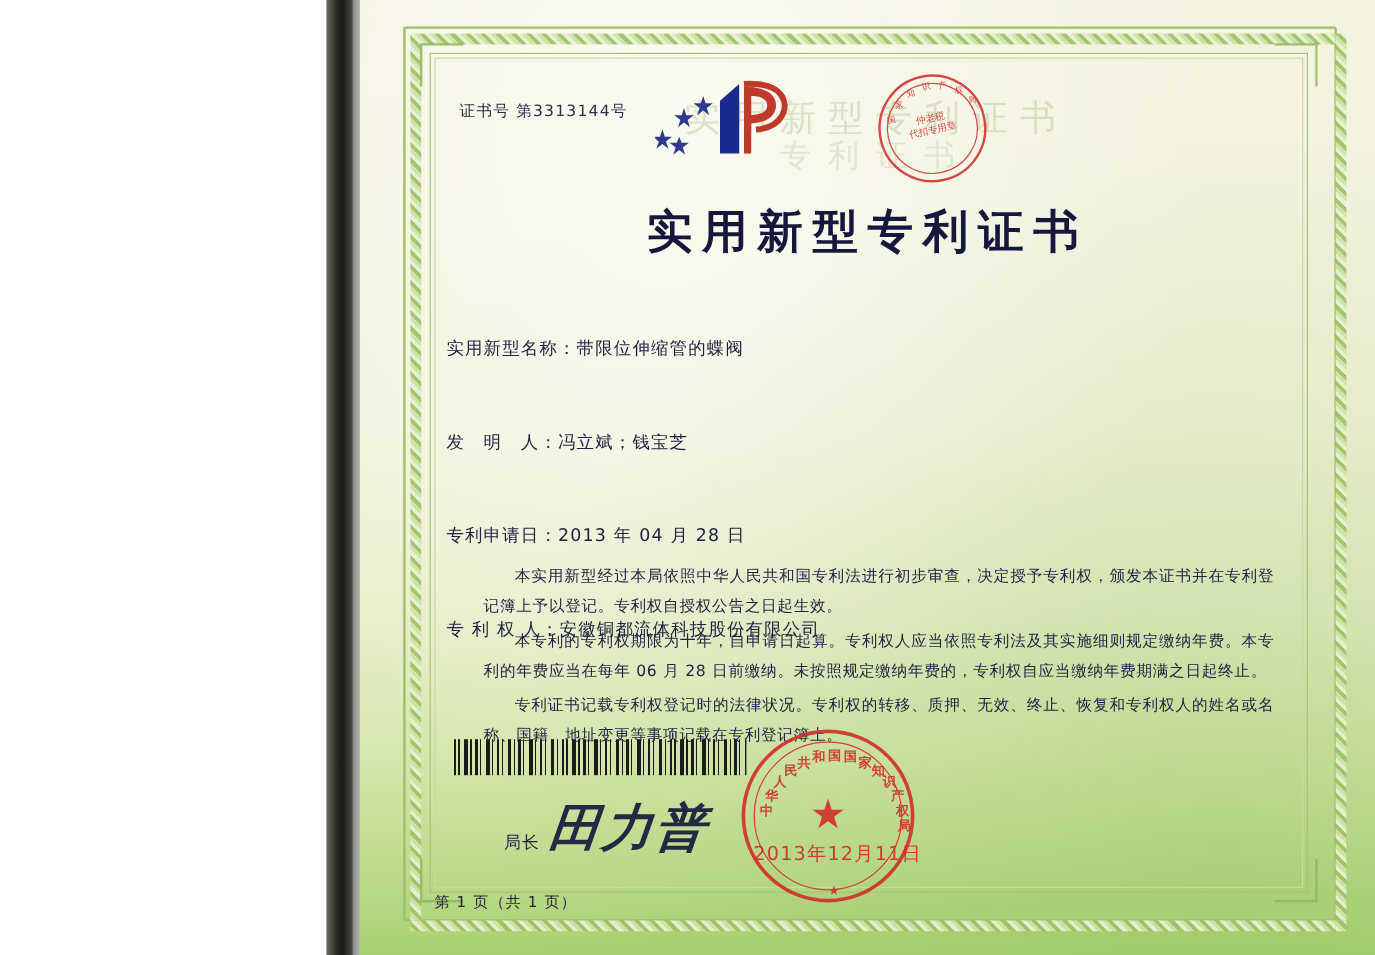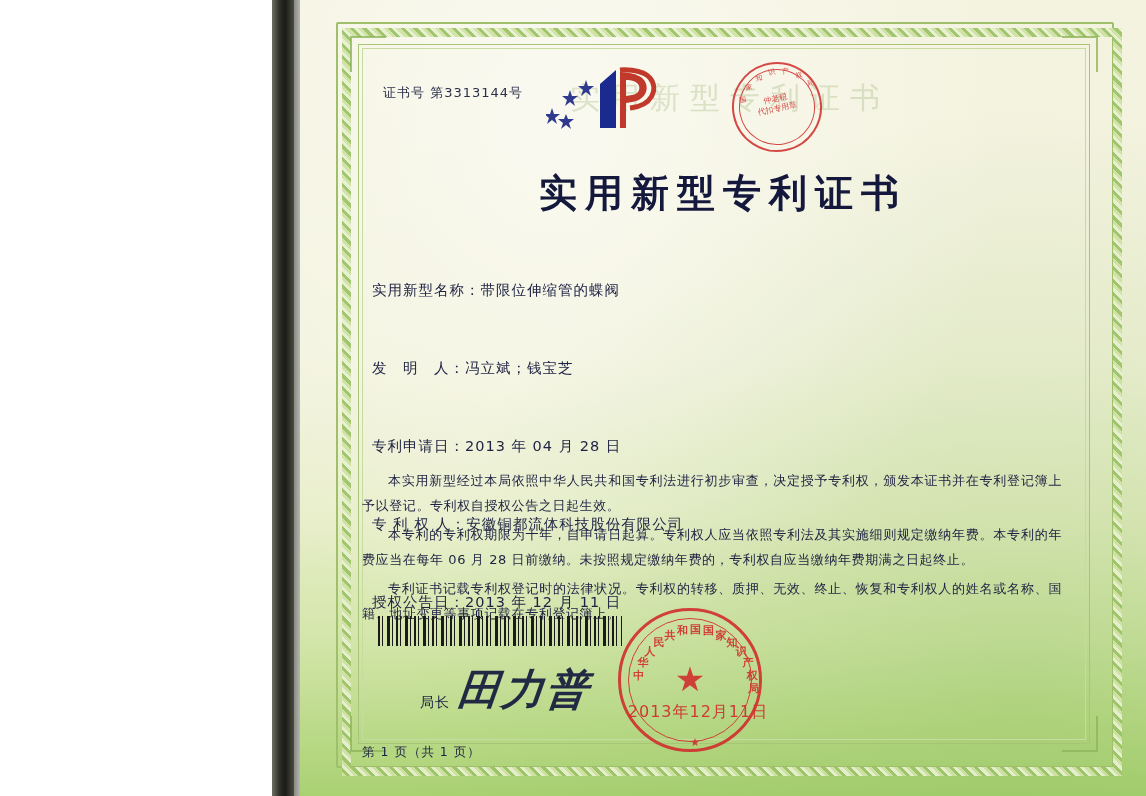--- a/index.html
+++ b/index.html
@@ -234,20 +234,21 @@
     font-size: 13px;
     line-height: 25px;
     color: #1d2142;
     font-family: "DejaVu Sans", sans-serif;
     text-align: justify;
   }
   .paras p {
     margin: 0 0 4px 0;
     text-indent: 26px;
     letter-spacing: 0.6px;
+    padding-left: 41px;
   }
 
   
   .barcode {
     position: absolute;
     left: 78px;
     top: 616px;
     width: 244px;
     height: 30px;
     background: repeating-linear-gradient(to right,
@@ -361,20 +362,21 @@
     <div class="frame-outer"></div>
     <div class="frame-band"></div>
     <div class="frame-inner"></div>
     <div class="frame-inner2"></div>
     <div class="corner tl"></div>
     <div class="corner tr"></div>
     <div class="corner bl"></div>
     <div class="corner br"></div>
 
     <div class="watermark">实用新型专利证书</div>
+    <div class="watermark w2">专利证书</div>
 
     <div class="cert-no">
       <span>证书号</span>
       <span>第3313144号</span>
     </div>
 
     <div class="logo">
       <svg viewBox="0 0 130 80" width="130" height="80" aria-hidden="true">
 
         <g fill="#2f3a8f">
@@ -420,24 +422,20 @@
         <span class="field-label">发　明　人：</span>
         <span class="field-value">冯立斌；钱宝芝</span>
       </div>
       <div class="field-row">
         <span class="field-label">专利申请日：</span>
         <span class="field-value">2013 年 04 月 28 日</span>
       </div>
       <div class="field-row">
         <span class="field-label">专 利 权 人：</span>
         <span class="field-value">安徽铜都流体科技股份有限公司</span>
-      </div>
-      <div class="field-row">
-        <span class="field-label">授权公告日：</span>
-        <span class="field-value">2013 年 12 月 11 日</span>
       </div>
     </div>
 
     <div class="paras">
       <p>本实用新型经过本局依照中华人民共和国专利法进行初步审查，决定授予专利权，颁发本证书并在专利登记簿上予以登记。专利权自授权公告之日起生效。</p>
       <p>本专利的专利权期限为十年，自申请日起算。专利权人应当依照专利法及其实施细则规定缴纳年费。本专利的年费应当在每年 06 月 28 日前缴纳。未按照规定缴纳年费的，专利权自应当缴纳年费期满之日起终止。</p>
       <p>专利证书记载专利权登记时的法律状况。专利权的转移、质押、无效、终止、恢复和专利权人的姓名或名称、国籍、地址变更等事项记载在专利登记簿上。</p>
     </div>
 
     <div class="barcode"></div>

